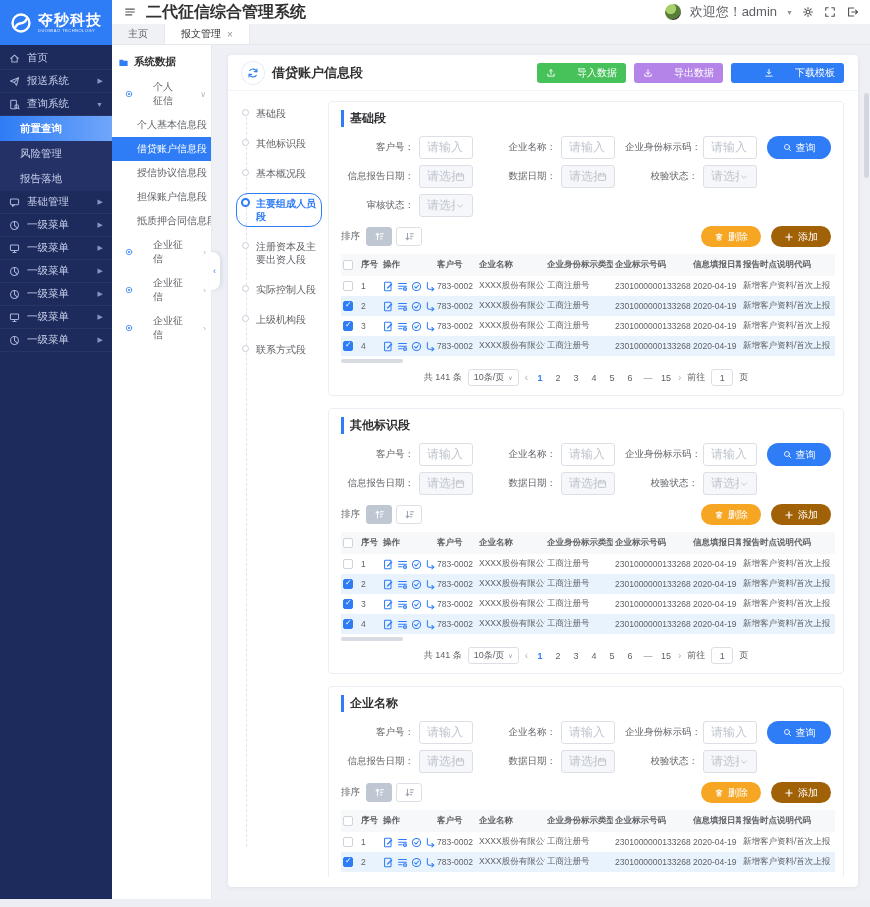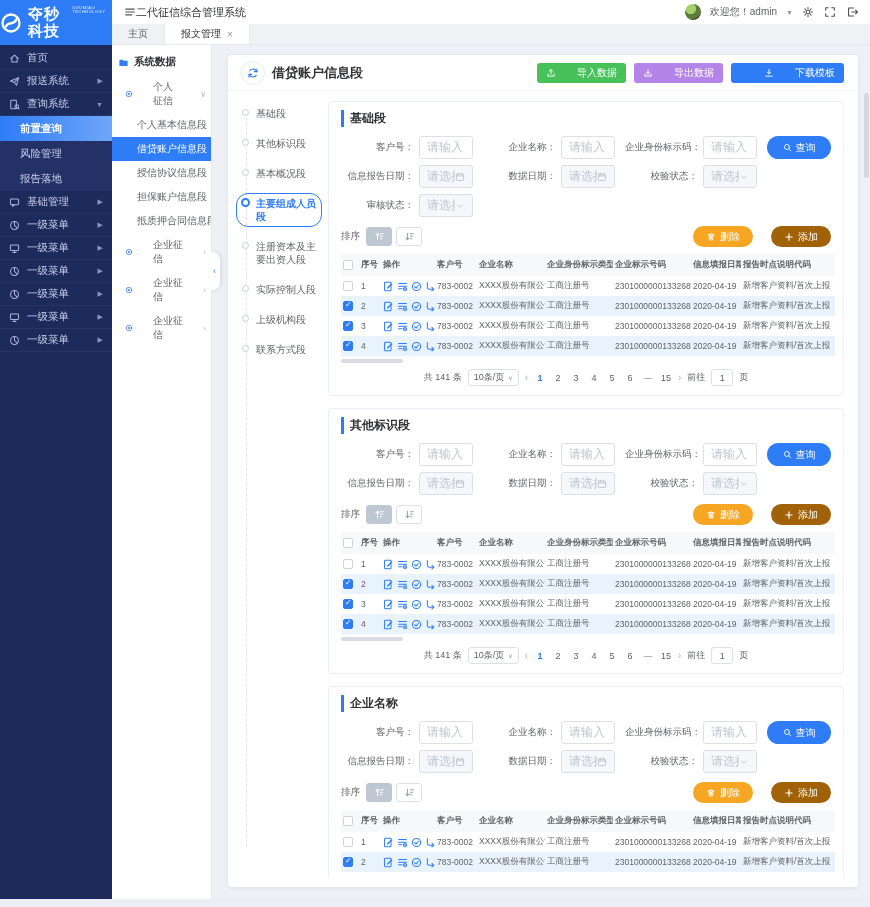--- a/index.html
+++ b/index.html
@@ -2,30 +2,30 @@
 <html><head>
 <meta charset="utf-8">
 <style>
   *{margin:0;padding:0;box-sizing:border-box}
   html,body{width:870px;height:907px}
   body{font-family:"Liberation Sans","DejaVu Sans",sans-serif;background:#eceef4;position:relative;overflow:hidden;color:#303133;font-size:11px}
   .icon{display:inline-flex;line-height:0;flex:none}
   
   .logo{position:absolute;left:0;top:0;width:112px;height:45px;background:#2e7cf6;color:#fff;display:flex;align-items:center;justify-content:center;gap:6px;z-index:3}
   .logo .icon{font-size:22px}
-  .logo-text{display:flex;flex-direction:row;line-height:1.1}
+  .logo-text{display:flex;flex-direction:column;line-height:1.1}
   .logo-name{font-size:15px;font-weight:bold;letter-spacing:1px}
   .logo-sub{font-size:4px;opacity:.9;letter-spacing:.5px}
   
   .topbar{position:absolute;left:112px;top:0;right:0;height:24px;background:#fff;display:flex;align-items:center;padding:0 12px;z-index:2}
   .topbar .icon{font-size:12px;color:#555;cursor:pointer}
-  .app-title{font-size:11px;font-weight:normal;}
+  .app-title{font-size:16px;font-weight:bold;margin-left:10px}
   .topbar-right{margin-left:auto;display:flex;align-items:center;gap:9px}
   .avatar{width:16px;height:16px;border-radius:50%;background:radial-gradient(circle at 35% 30%,#a8d06a 0 35%,#5b7d3a 36% 70%,#3c3a33 71%);flex:none;cursor:pointer}
-  .welcome{font-size:10px;color:#606266;cursor:pointer}
+  .welcome{font-size:13px;color:#606266;cursor:pointer}
   .chev{font-size:7px;color:#909399;cursor:pointer}
   
   .tabbar{position:absolute;left:112px;top:24px;right:0;height:21px;background:#f0f1f5;border-bottom:1px solid #e5e8ee;display:flex;z-index:2}
   .tab{height:100%;display:flex;align-items:center;gap:6px;padding:0 16px;font-size:10px;color:#606266;border-right:1px solid #e5e8ee;cursor:pointer}
   .tab.active{background:#fff;color:#303133}
   .tab .x{color:#909399;font-size:10px}
   
   .sidenav{position:absolute;left:0;top:45px;width:112px;bottom:8px;background:#1d2a5c;overflow:hidden;padding-top:2px}
   .nav-item{height:23px;display:flex;align-items:center;gap:7px;padding:0 9px;color:#c6cee9;font-size:10.5px;cursor:pointer;border-bottom:1px solid rgba(255,255,255,.05)}
   .nav-item .icon{font-size:11px;color:#aab4da}
@@ -73,21 +73,21 @@
   .control{flex:1;height:23px;border:1px solid #dcdfe6;border-radius:3px;background:#fff;display:flex;align-items:center;padding:0 7px;font-size:12px;color:#bfc4cd;min-width:0;cursor:text}
   .control.gray{background:#f5f7fa;cursor:pointer}
   .control .ph{white-space:nowrap;overflow:hidden}
   .control .suffix{margin-left:auto;color:#c0c4cc;font-size:10px}
   .btn-search{height:23px;border:none;border-radius:12px;background:#2e7cf6;color:#fff;font-size:10px;display:flex;align-items:center;justify-content:center;gap:4px;cursor:pointer}
   .btn-search .icon{font-size:9px}
   .toolbar{display:flex;align-items:center;margin:9px 0 7px}
   .sort-label{font-size:9.5px;color:#606266;margin-right:6px}
   .sort-btn{width:26px;height:19px;border:1px solid #dcdfe6;background:#fff;border-radius:3px;color:#9aa1ad;display:flex;align-items:center;justify-content:center;font-size:11px;margin-right:4px;cursor:pointer}
   .sort-btn.on{background:#bfc7d3;border-color:#bfc7d3;color:#fff}
-  .toolbar-right{margin-left:auto;display:flex;gap:18px}
+  .toolbar-right{margin-left:auto;display:flex;gap:10px}
   .btn-pill{height:21px;border:none;border-radius:11px;color:#fff;font-size:10px;display:flex;align-items:center;gap:4px;padding:0 13px;cursor:pointer}
   .btn-pill .icon{font-size:10px}
   .btn-del{background:#f6a623}
   .btn-add{background:#a16207}
   
   table{width:100%;border-collapse:collapse;table-layout:fixed}
   thead th{background:#f7f8fa;font-size:8.5px;color:#606266;text-align:left;padding:5px 2px;white-space:nowrap;overflow:hidden;font-weight:bold}
   tbody td{font-size:8.5px;color:#606266;padding:4px 2px;white-space:nowrap;overflow:hidden}
   tbody tr.striped{background:#e9f3fd}
   .cb{width:10px;height:10px;border:1px solid #cfd4dc;border-radius:2px;background:#fff;display:inline-block;vertical-align:middle;cursor:pointer;position:relative}

